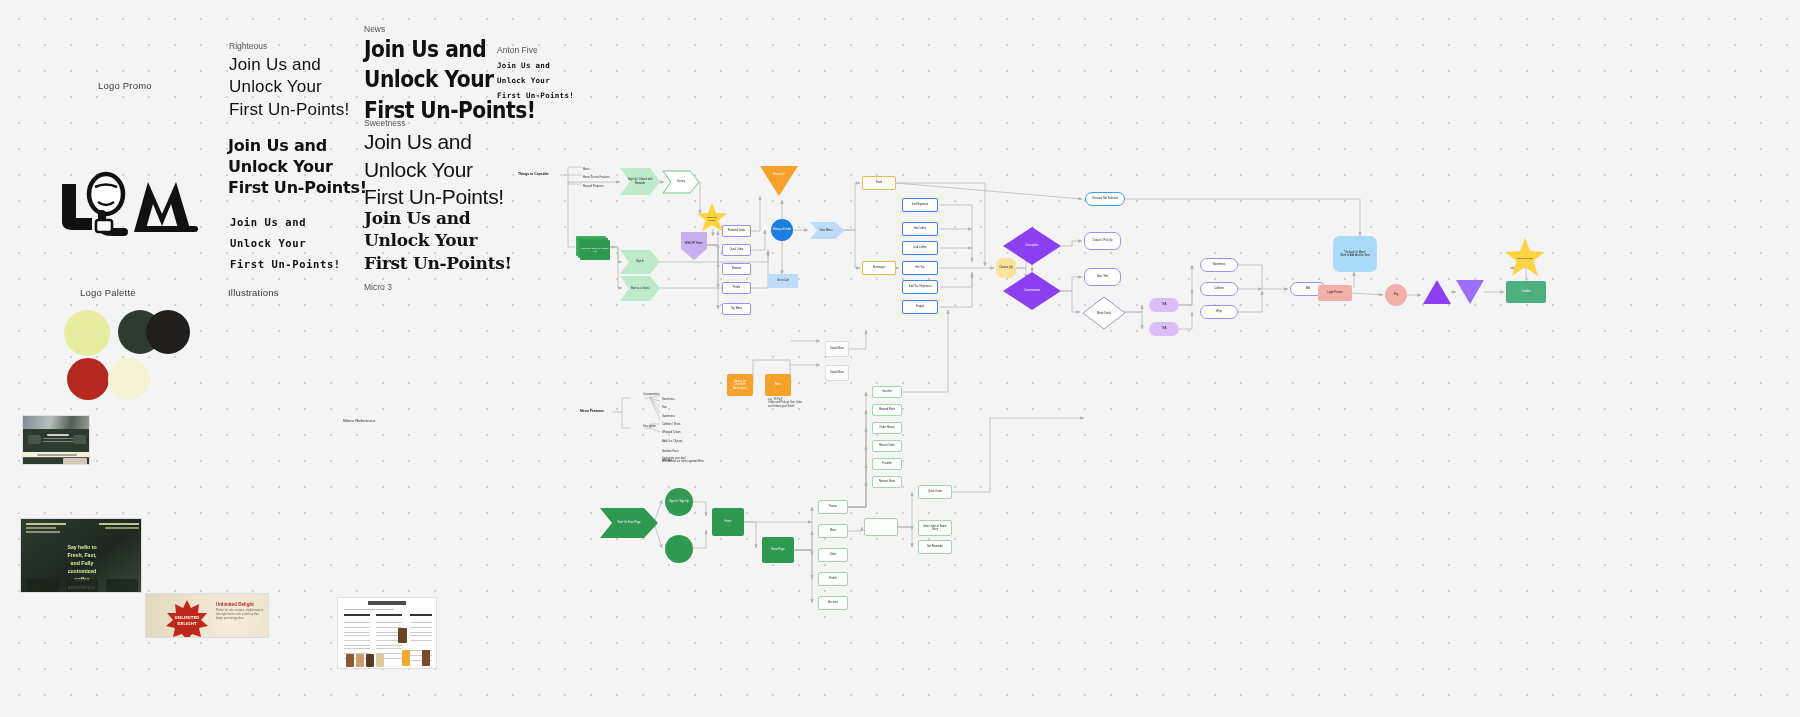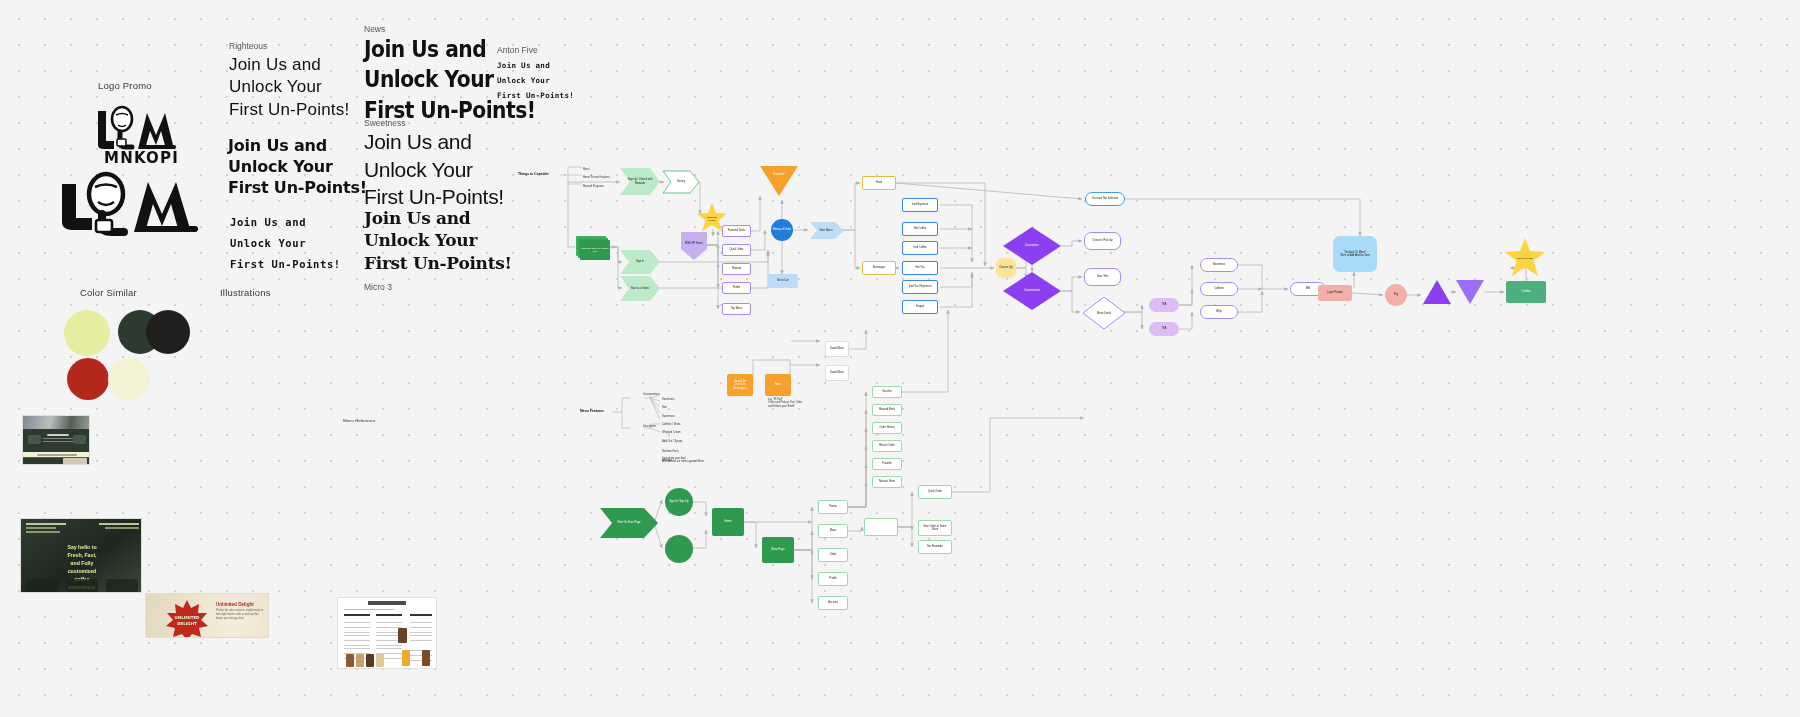--- a/index.html
+++ b/index.html
@@ -59,54 +59,37 @@
   .mini-title { position: absolute; font-size: 3.4px; font-weight: 700; color: #111; white-space: nowrap; }
   svg.flow { position: absolute; left:0; top:0; overflow: visible; pointer-events: none; }
 </style>
 </head>
 <body>
 
 <div id="canvas">
 
   <div class="abs section-label" style="left:98px; top:80px;">Logo Promo</div>
 
-  <div class="abs" style="left:80px; top:105px; width:110px; height:60px;">
-    <svg width="110" height="60" viewBox="0 0 110 60">
-      <g fill="#111">
-        <path d="M18 6 L18 40 Q18 44 24 44 L34 44 L34 36 L26 36 L26 6 Z"></path>
-        <ellipse cx="42" cy="14" rx="10" ry="12" fill="#fff" stroke="#111" stroke-width="2.6"></ellipse>
-        <path d="M36 10 q6 -3 12 0" stroke="#111" stroke-width="1.6" fill="none"></path>
-        <path d="M38 20 q4 3 8 0" stroke="#111" stroke-width="1.4" fill="none"></path>
-        <path d="M40 27 L40 38 Q40 42 46 42 L52 42" stroke="#111" stroke-width="5" fill="none" stroke-linecap="round"></path>
-        <rect x="37" y="34" width="9" height="7" rx="1.5" fill="#fff" stroke="#111" stroke-width="1.6"></rect>
-        <path d="M58 44 L67 8 L76 30 L85 8 L94 44 L86 44 L81 26 L76 40 L70 26 L65 44 Z"></path>
-        <rect x="62" y="40" width="34" height="4" rx="2"></rect>
-      </g>
-      <g fill="#111" font-family="DejaVu Sans" font-weight="bold" font-size="15">
-        <text x="24" y="58" letter-spacing="1.2">MNKOPI</text>
-      </g>
-    </svg>
-  </div>
 
   <div class="abs" style="left:48px; top:170px; width:180px; height:72px;">
     <svg width="180" height="72" viewBox="0 0 180 72">
       <g fill="#111">
         <path d="M14 14 L14 52 Q14 60 26 60 L44 60 L44 48 L28 48 L28 14 Z"></path>
         <ellipse cx="58" cy="24" rx="17" ry="20" fill="#fff" stroke="#111" stroke-width="4.5"></ellipse>
         <path d="M47 17 q11 -5 22 0" stroke="#111" stroke-width="2.6" fill="none"></path>
         <path d="M50 32 q8 6 16 0" stroke="#111" stroke-width="2.2" fill="none"></path>
         <path d="M54 44 L54 56 Q54 62 64 62 L76 62" stroke="#111" stroke-width="8" fill="none" stroke-linecap="round"></path>
         <rect x="48" y="50" width="16" height="12" rx="2.4" fill="#fff" stroke="#111" stroke-width="2.6"></rect>
         <path d="M86 62 L100 12 L114 44 L128 12 L143 62 L131 62 L123 34 L114 56 L105 34 L97 62 Z"></path>
         <rect x="94" y="56" width="56" height="6" rx="3"></rect>
       </g>
     </svg>
   </div>
 
-  <div class="abs section-label" style="left:80px; top:287px;">Color Similar</div>
+  <div class="abs section-label" style="left:80px; top:287px;">Logo Palette</div>
   <div class="abs swatch" style="left:64px; top:310px; width:46px; height:46px; background:#e7eda0;"></div>
   <div class="abs swatch" style="left:118px; top:310px; width:44px; height:44px; background:#2c3a30;"></div>
   <div class="abs swatch" style="left:146px; top:310px; width:44px; height:44px; background:#211f1e;"></div>
   <div class="abs swatch" style="left:67px; top:358px; width:42px; height:42px; background:#b5281d;"></div>
   <div class="abs swatch" style="left:108px; top:358px; width:42px; height:42px; background:#f4f2d4;"></div>
 
   <div class="abs mock" style="left:22px; top:415px; width:68px; height:50px; background:#2c3a30; border:1px solid #ddd;">
     <div class="abs" style="left:0;top:0;width:68px;height:13px;background:linear-gradient(100deg,#7e8a98,#b8c0bd 40%,#555d56 70%,#9aa49d);"></div>
     <div class="abs" style="left:0;top:13px;width:68px;height:23px;background:#2c3a30;"></div>
     <div class="mock-line" style="left:24px;top:18px;width:22px;"></div>
@@ -157,21 +140,21 @@
 First Un-Points!</div>
 
   <div class="abs spec spec-illus" style="left:228px; top:135px;">Join Us and
 Unlock Your
 First Un-Points!</div>
 
   <div class="abs spec spec-micro5" style="left:230px; top:212px;">Join Us and
 Unlock Your
 First Un-Points!</div>
 
-  <div class="abs section-label" style="left:220px; top:287px;text-align:center;">Illustrations</div>
+  <div class="abs section-label" style="left:228px; top:287px;text-align:center;">Illustrations</div>
 
   <div class="abs font-label" style="left:364px; top:24px;">News</div>
   <div class="abs spec spec-anton" style="left:364px; top:34px;">Join Us and
 Unlock Your
 First Un-Points!</div>
 
   <div class="abs font-label" style="left:364px; top:118px;">Sweetness</div>
   <div class="abs spec spec-righteous" style="left:364px; top:128px;">Join Us and
 Unlock Your
 First Un-Points!</div>

